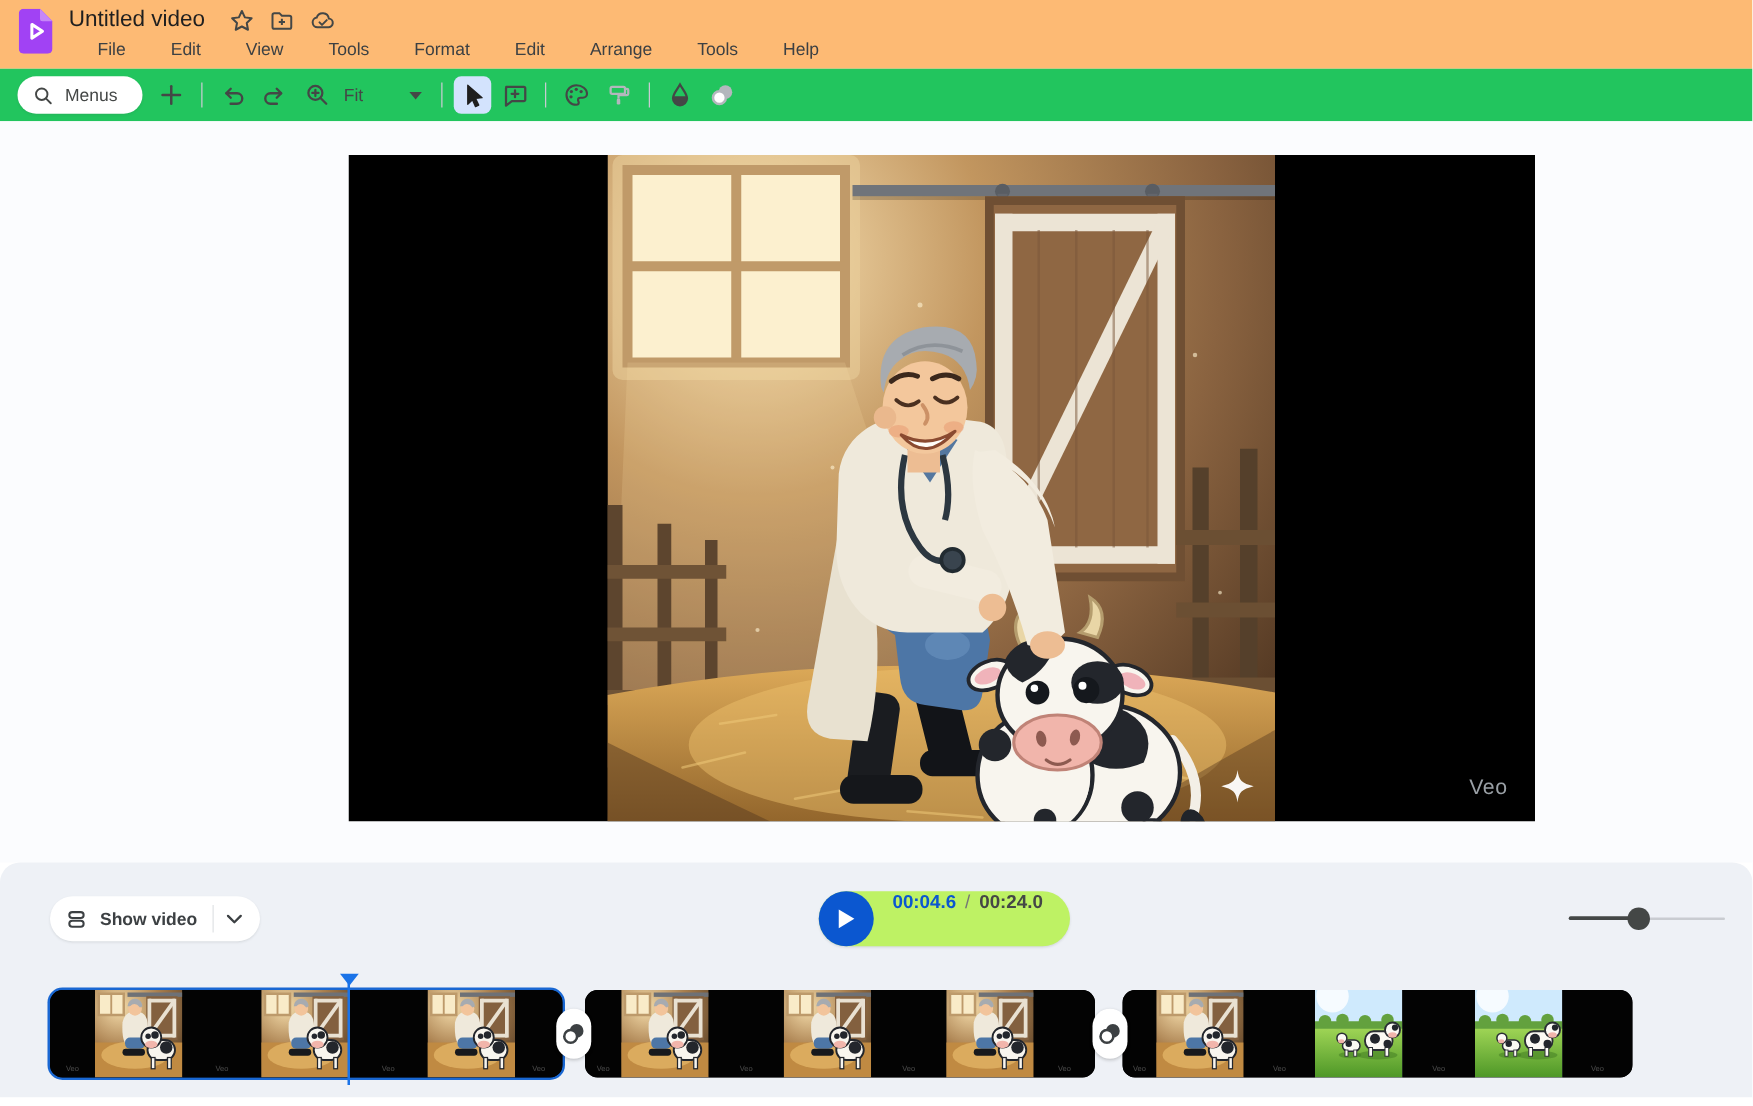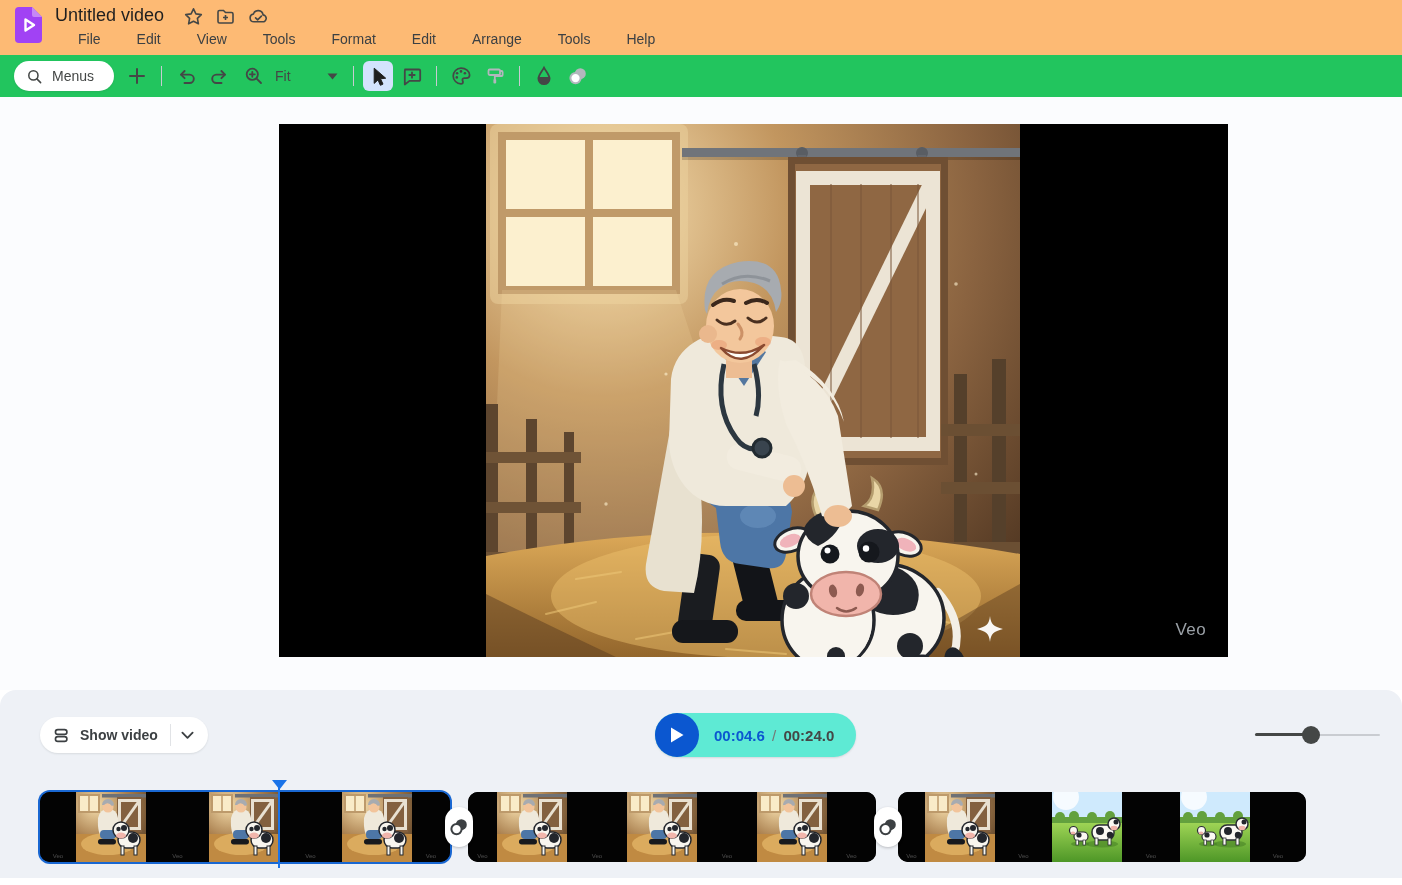--- a/index.html
+++ b/index.html
@@ -39,22 +39,22 @@
   .veo-mark{position:absolute;right:22px;bottom:17px;color:#9aa0a6;font-size:17px;letter-spacing:.4px;}
   .panel-handle{position:absolute;left:727px;top:679px;width:49px;height:6px;border-radius:3px;background:#80868b;}
   
   .panel{position:absolute;left:0;top:690px;width:1402px;height:188px;background:#eef1f6;
     border-radius:16px 16px 0 0;}
   .show-timing{position:absolute;left:40px;top:27px;height:36px;background:#fff;border-radius:18px;
     display:flex;align-items:center;padding:0 4px 0 13px;box-shadow:0 1px 2px rgba(60,64,67,.12);}
   .show-timing .label{font-size:14px;font-weight:bold;color:#3c4043;margin:0 12px 0 9px;}
   .show-timing .div{width:1px;height:22px;background:#e1e3e6;}
   .show-timing .chev{padding:0 10px;display:flex;align-items:center;height:100%;}
-  .playbar{position:absolute;left:655px;top:23px;height:44px;background:#5eead4;border-radius:22px;
-    display:flex;align-items:center;padding-right:22px;box-shadow:0 1px 2px rgba(60,64,67,.14);}
+  .playbar{position:absolute;left:655px;top:23px;height:44px;background:#bef264;border-radius:22px;
+    display:flex;padding-right:22px;box-shadow:0 1px 2px rgba(60,64,67,.14);}
   .play-btn{width:44px;height:44px;border-radius:50%;background:#0b57d0;display:flex;
     align-items:center;justify-content:center;flex:none;}
   .time{margin-left:15px;font-size:15px;font-weight:bold;white-space:nowrap;}
   .time .cur{color:#0b57d0;}
   .time .sep{color:#747775;font-weight:normal;padding:0 3px;}
   .time .tot{color:#444746;}
   .zoom-slider{position:absolute;left:1255px;top:36px;width:125px;height:18px;}
   .zs-track{position:absolute;left:0;top:8px;width:125px;height:2px;background:#c9ccd1;border-radius:1px;}
   .zs-fill{position:absolute;left:0;top:7px;height:3px;background:#444746;border-radius:2px;}
   .zs-thumb{position:absolute;top:0;width:18px;height:18px;border-radius:50%;background:#444746;}

